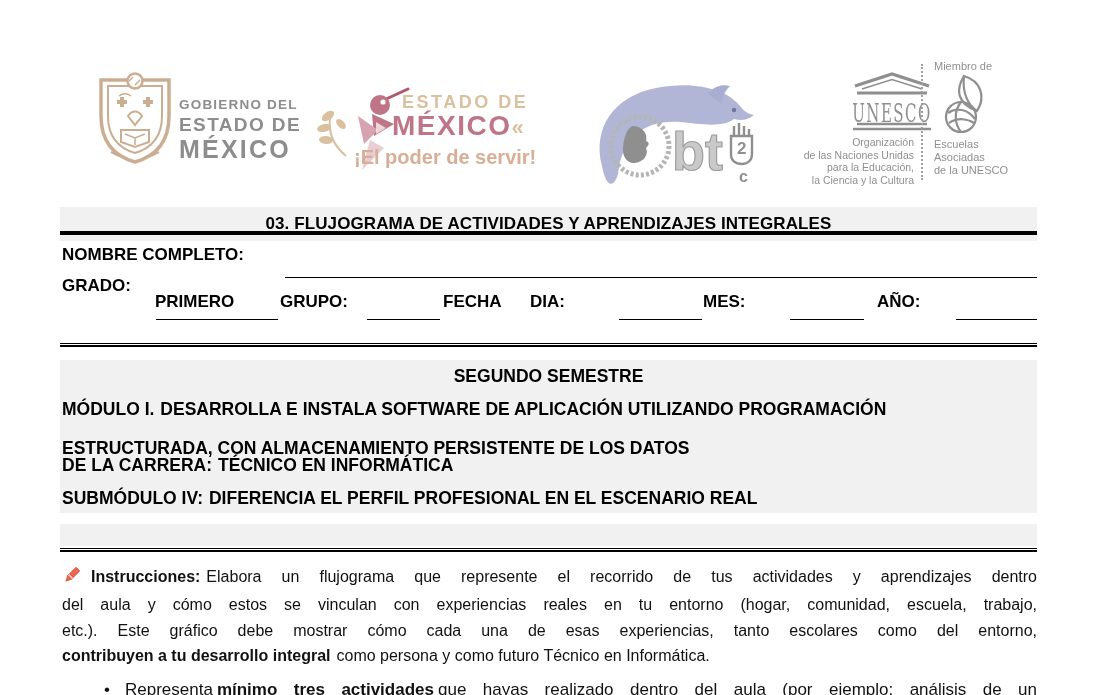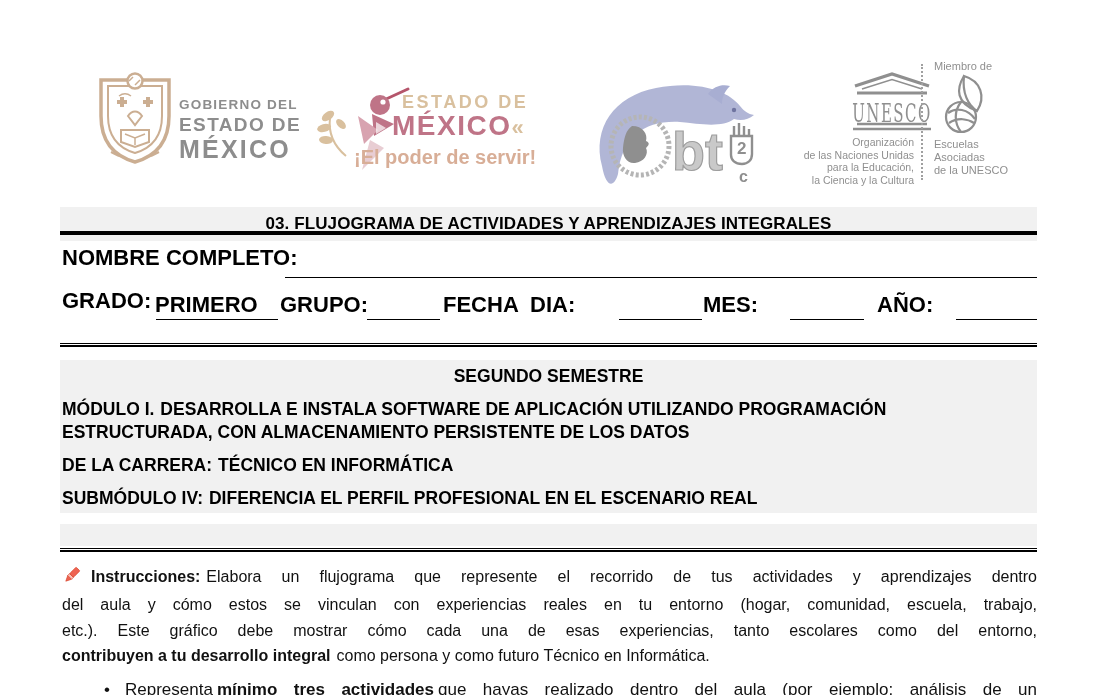--- a/index.html
+++ b/index.html
@@ -31,21 +31,21 @@
   
   .title-bar {
     position:absolute; left:60px; top:195px; width:977px; height:34px;
     background:#f1f1f1; display:flex; align-items:center; justify-content:center;margin-top:12px;
   }
   .title-bar span { font-size:17px; font-weight:bold; letter-spacing:0.1px; }
   .rule-thick { position:absolute; left:60px; top:231px; width:977px; height:3.5px; background:#000; }
   .rule-double { position:absolute; left:60px; width:977px; height:4px;
     border-top:1.5px solid #000; border-bottom:2.5px solid #000; }
 
-  .lbl { position:absolute; font-size:22px; font-weight:bold; white-space:nowrap; }
+  .lbl { position:absolute; font-size:17px; font-weight:bold; white-space:nowrap; }
   .fill-line { position:absolute; height:0; border-bottom:1.7px solid #000; }
 
   .gray-block { position:absolute; left:60px; top:360px; width:977px; height:153px; background:#f1f1f1; }
   .gray-strip { position:absolute; left:60px; top:524px; width:977px; height:22px; background:#f1f1f1; }
 
   .sec-line { position:absolute; left:2px; font-size:17.5px; font-weight:bold; white-space:nowrap; }
   .sec-center { position:absolute; left:0; width:100%; text-align:center; font-size:17.5px; font-weight:bold; }
   .u { text-decoration-thickness:1.8px; text-underline-offset:3.5px; }
   .gap-r { margin-right:6px; }
 
@@ -184,42 +184,42 @@
   </header>
 
   <div class="title-bar">
     <span>03. FLUJOGRAMA DE ACTIVIDADES Y APRENDIZAJES INTEGRALES</span>
   </div>
   <div class="rule-thick"></div>
 
   <div class="lbl" style="left:62px; top:245px;">NOMBRE COMPLETO:</div>
   <div class="fill-line" style="left:285px; top:277px; width:752px;"></div>
 
-  <div class="lbl" style="left:62px;  top:288px;">GRADO:</div>
+  <div class="lbl" style="left:62px;  top:276px;">GRADO:</div>
   <div class="lbl" style="left:155px; top:292px;">PRIMERO</div>
   <div class="lbl" style="left:280px; top:292px;">GRUPO:</div>
   <div class="lbl" style="left:443px; top:292px;">FECHA</div>
   <div class="lbl" style="left:530px; top:292px;">DIA:</div>
   <div class="lbl" style="left:703px; top:292px;">MES:</div>
   <div class="lbl" style="left:877px; top:292px;">AÑO:</div>
 
   <div class="fill-line" style="left:156px; top:319px; width:122px;"></div>
   <div class="fill-line" style="left:367px; top:319px; width:73px;"></div>
   <div class="fill-line" style="left:619px; top:319px; width:83px;"></div>
   <div class="fill-line" style="left:790px; top:319px; width:74px;"></div>
   <div class="fill-line" style="left:956px; top:319px; width:81px;"></div>
 
   <div class="rule-double" style="top:343px;"></div>
 
   <div class="gray-block">
     <div class="sec-center" style="top:6px;">SEGUNDO SEMESTRE</div>
     <div class="sec-line" style="top:39px;">
       <span class="gap-r">MÓDULO I.</span><span class="u">DESARROLLA E INSTALA SOFTWARE DE APLICACIÓN UTILIZANDO PROGRAMACIÓN</span>
     </div>
-    <div class="sec-line" style="top:62px;">
+    <div class="sec-line" style="top:78px;">
       <span class="u">ESTRUCTURADA, CON ALMACENAMIENTO PERSISTENTE DE LOS DATOS</span>
     </div>
     <div class="sec-line" style="top:95px;">
       <span class="gap-r">DE LA CARRERA:</span><span class="u">TÉCNICO EN INFORMÁTICA</span>
     </div>
     <div class="sec-line" style="top:128px;">
       <span class="gap-r">SUBMÓDULO IV:</span><span class="u">DIFERENCIA EL PERFIL PROFESIONAL EN EL ESCENARIO REAL</span>
     </div>
   </div>
 

